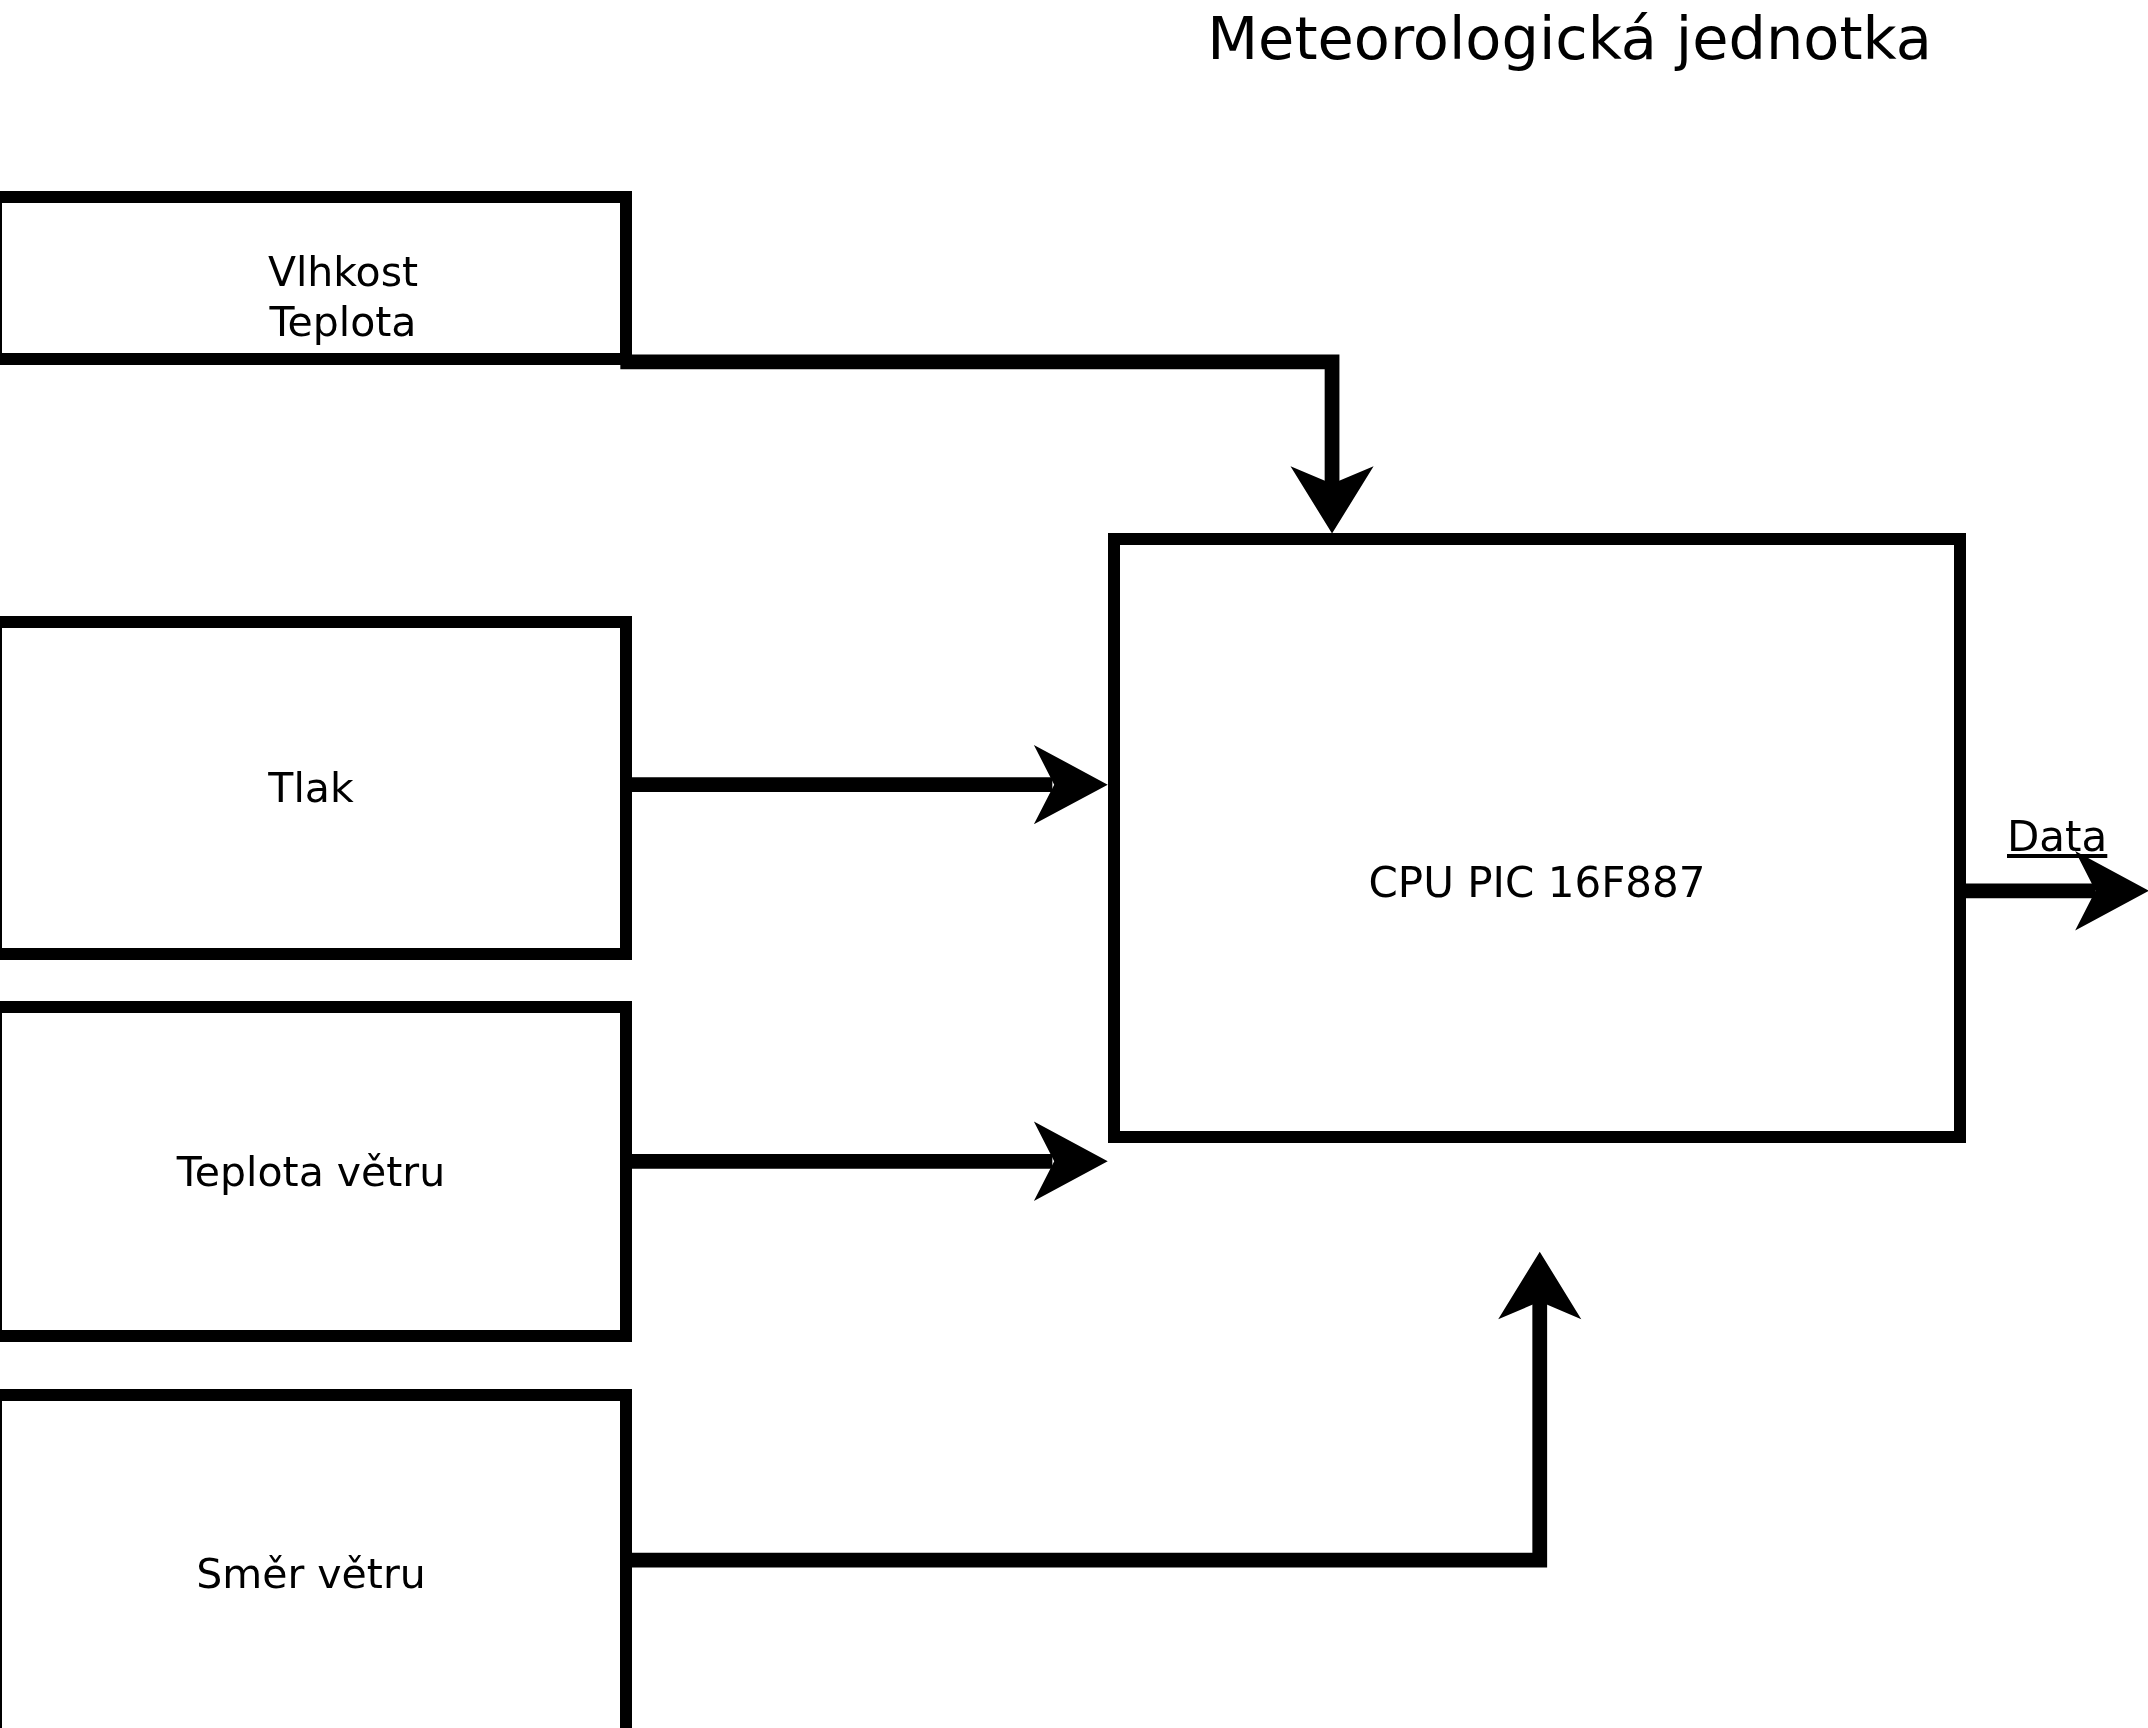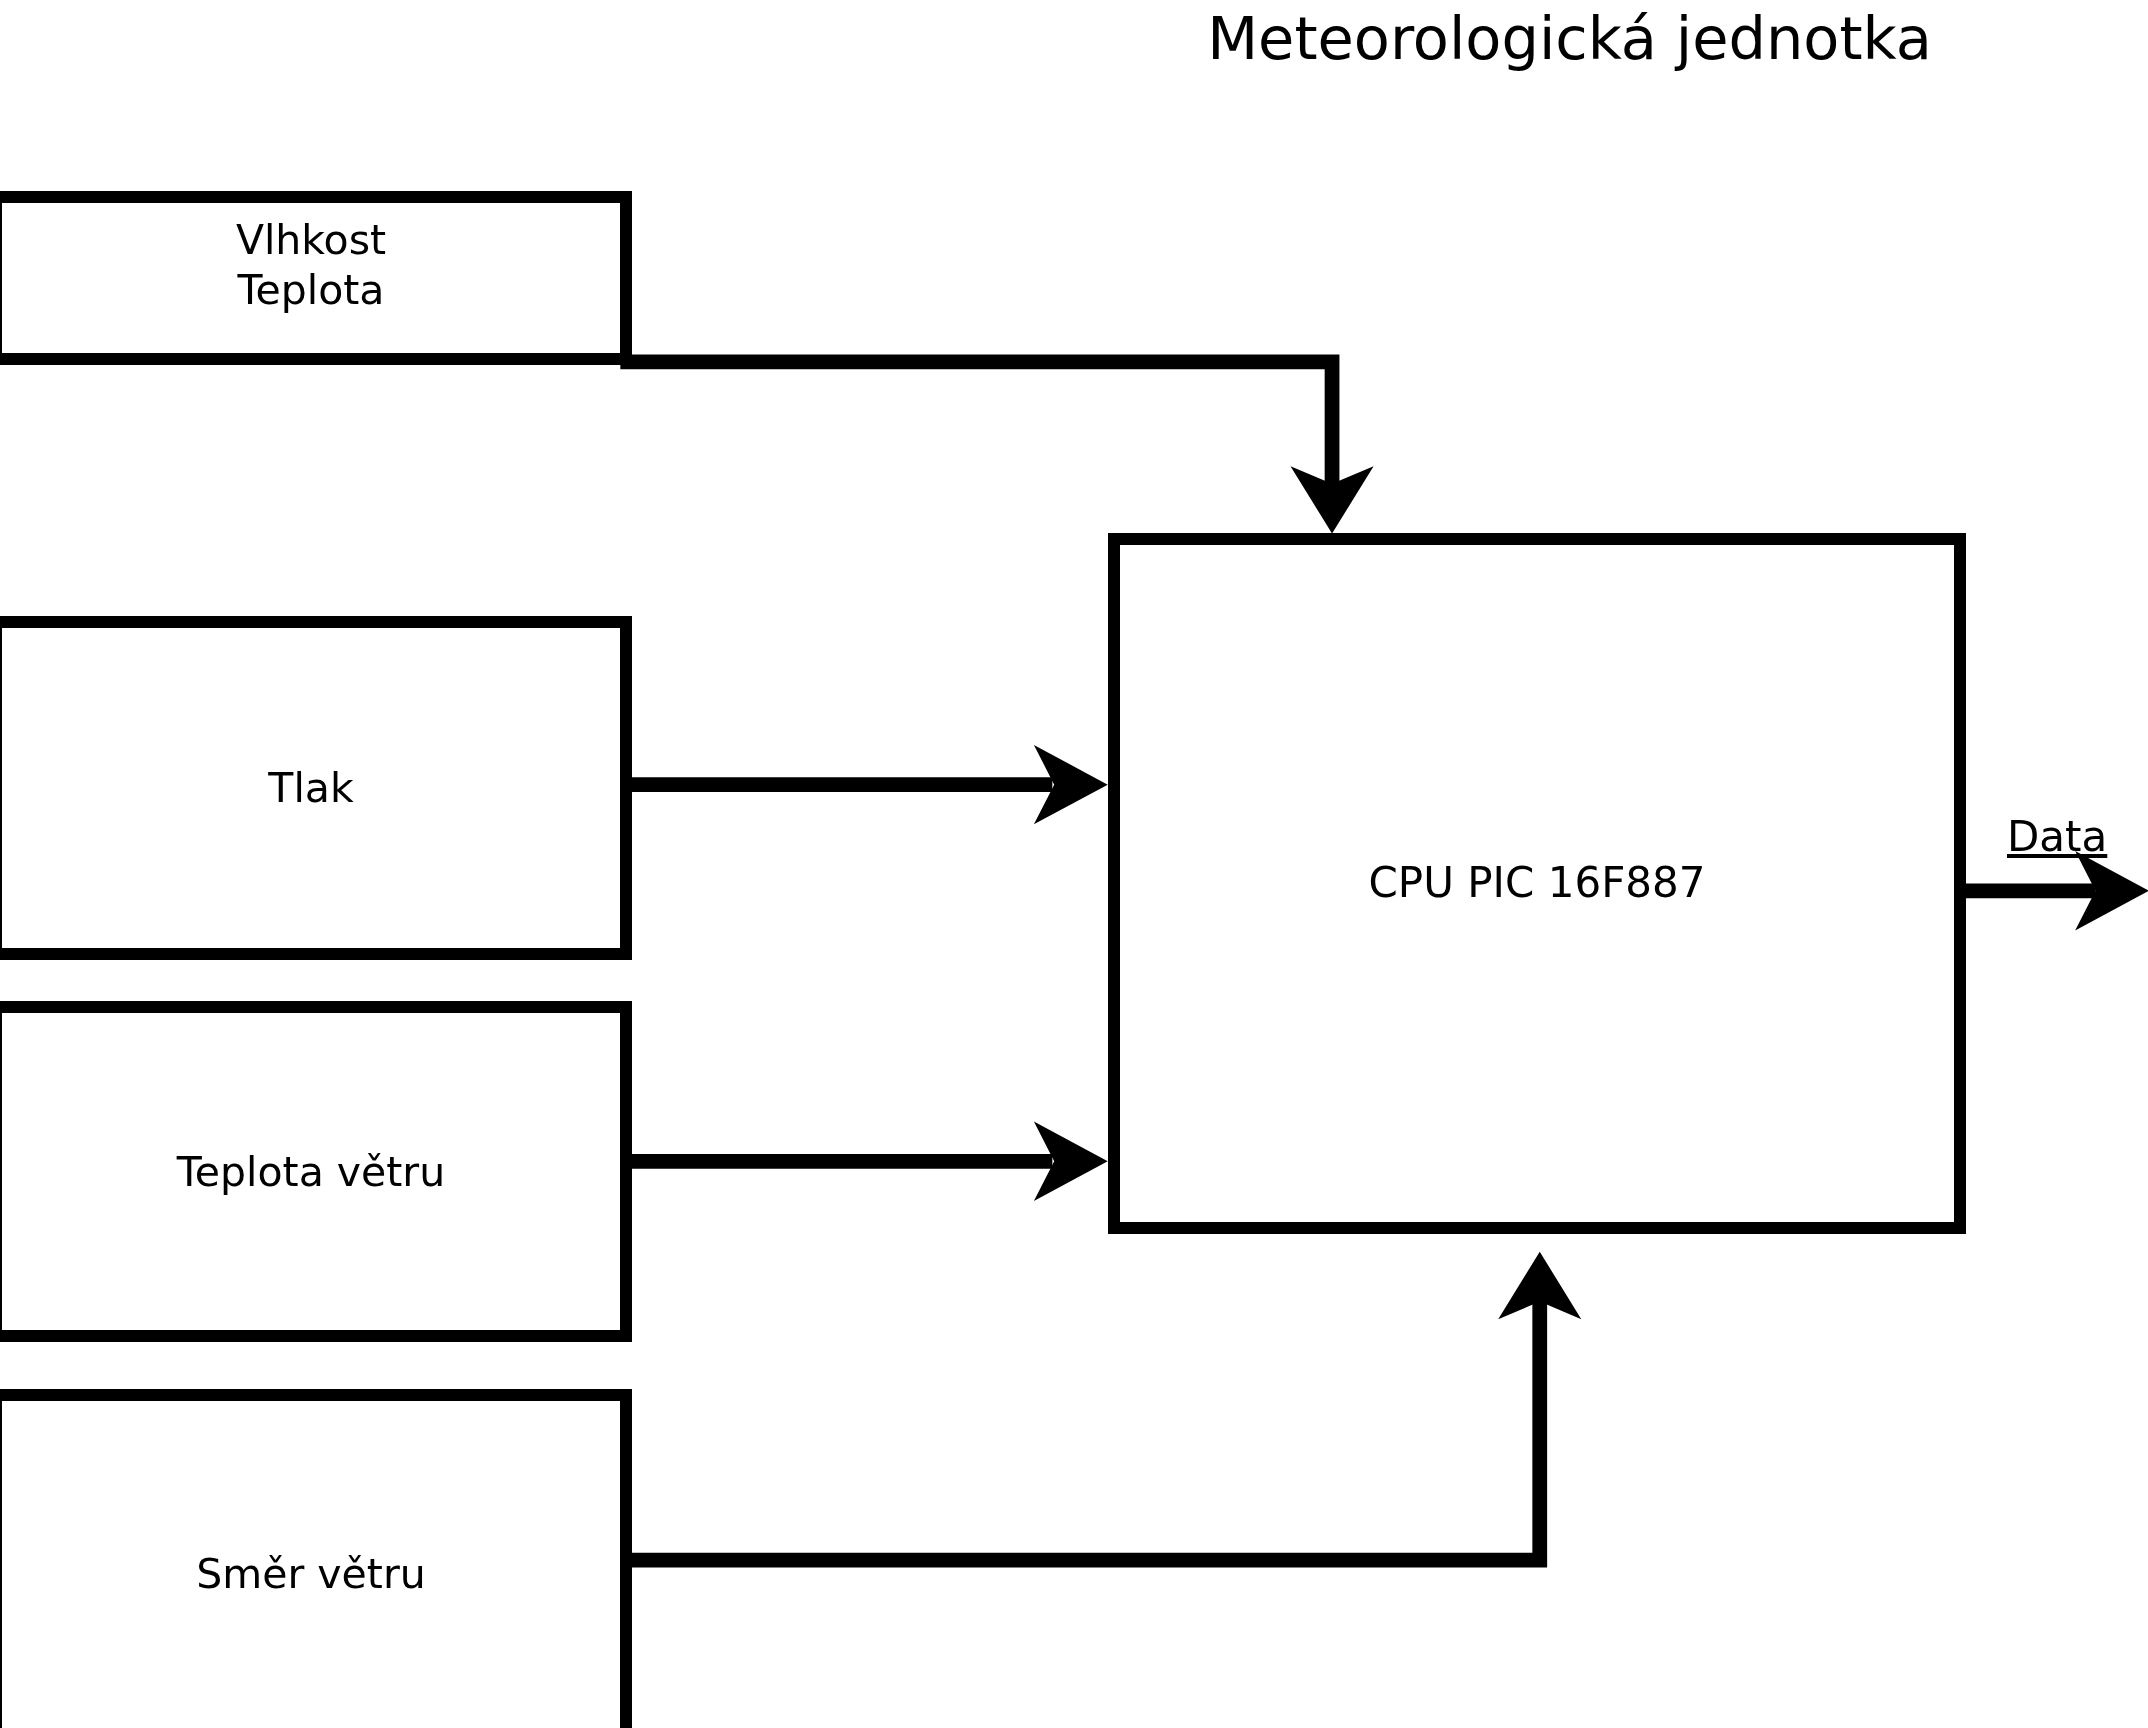--- a/index.html
+++ b/index.html
@@ -56,23 +56,23 @@
     white-space: pre-line;
   }
   .sensor-label {
     top: 50%;
     transform: translateY(-50%);
   }
   #node-humidity-temp { left: -10px;  top: 191px;  width: 642px;  height: 174px; }
   #node-pressure     { left: -10px;  top: 616px;  width: 642px;  height: 344px; }
   #node-wind-speed   { left: -10px;  top: 1001px; width: 642px;  height: 341px; }
   #node-wind-dir     { left: -10px;  top: 1389px; width: 642px;  height: 369px; }
-  #node-cpu          { left: 1108px; top: 533px;  width: 858px;  height: 701px; }
+  #node-cpu          { left: 1108px; top: 533px;  width: 858px;  height: 610px; }
 
-  #node-humidity-temp .node-label { top: 12px; transform: none; }
+  #node-humidity-temp .node-label { top: 44px; transform: none; margin-left: 32px; }
   #node-cpu .node-label { top: 312px; transform: none; font-size: 42px; }
 
   .edge-label {
     position: absolute;
     color: #000000;
     font-size: 42px;
     white-space: nowrap;
     text-decoration: underline;
   }
   #label-data { left: 2007px; top: 812px; }

